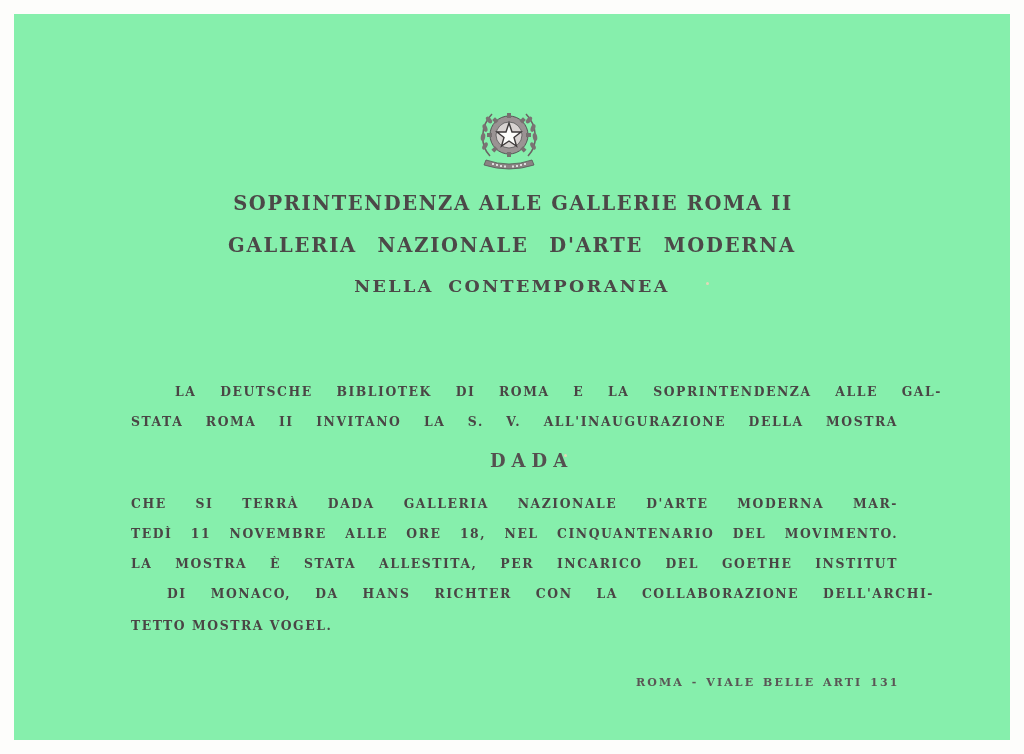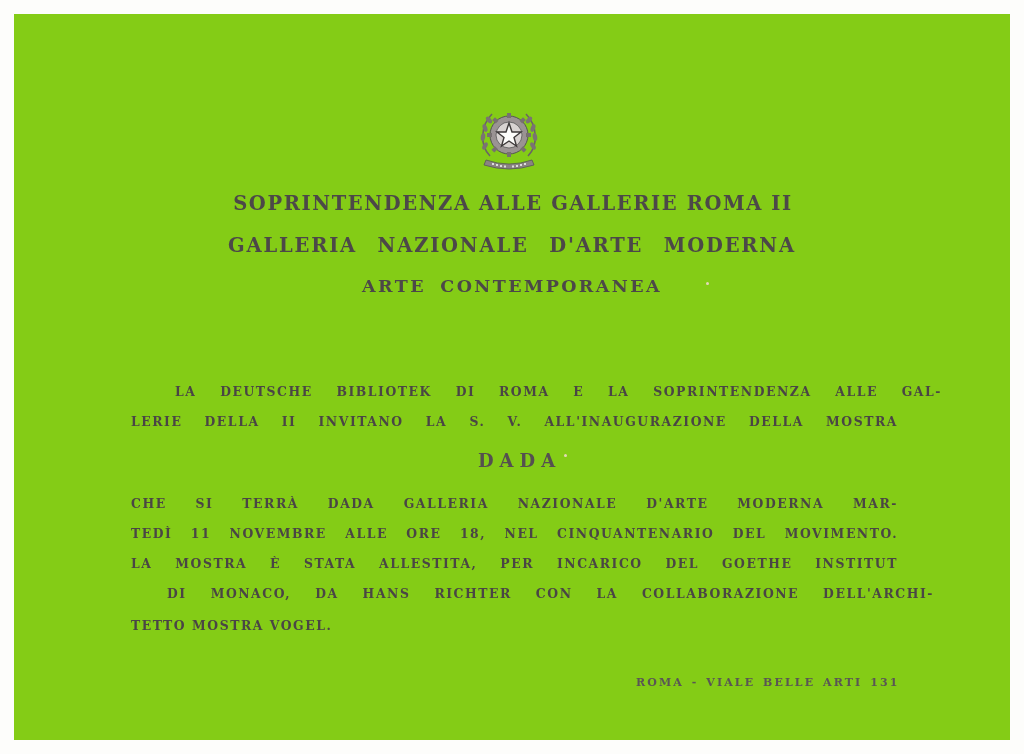--- a/index.html
+++ b/index.html
@@ -11,21 +11,21 @@
       width: 1024px;
       height: 754px;
       position: relative;
       overflow: hidden;
       font-family: "DejaVu Serif", "Liberation Serif", serif;
       color: #4a4646;
     }
     .page {
       position: absolute;
       left: 14px; top: 14px; right: 14px; bottom: 14px;
-      background: #84cc16;
+      background: #86efac;
     }
     .emblem {
       position: absolute;
       left: 462px;
       top: 90px;
       width: 66px;
       height: 68px;
     }
     .header-line {
       position: absolute;
@@ -70,21 +70,21 @@
     }
     .l1 { top: 370px; margin-left: 44px; }
     .l2 { top: 400px; }
     .l3 { top: 482px; }
     .l4 { top: 512px; }
     .l5 { top: 542px; }
     .l6 { top: 572px; margin-left: 36px; }
     .l7 { top: 604px; }
     .title-dada {
       position: absolute;
-      left: 464px;
+      left: 476px;
       top: 436px;
       font-size: 18px;
       font-weight: bold;
       letter-spacing: 6px;
       color: #555050;
       white-space: nowrap;
     }
     .address {
       position: absolute;
       left: 622px;
@@ -151,24 +151,24 @@
         <rect x="36" y="61.5" width="2" height="2"></rect>
         <rect x="40" y="61" width="2" height="2"></rect>
         <rect x="44" y="60" width="2" height="2"></rect>
         <rect x="48" y="59" width="2" height="2"></rect>
       </g>
     </svg>
   </div>
 
   <div class="header-line h1">SOPRINTENDENZA ALLE GALLERIE ROMA II</div>
   <div class="header-line h2">GALLERIA NAZIONALE D'ARTE MODERNA</div>
-  <div class="header-line h3">ARTE CONTEMPORANEA</div>
+  <div class="header-line h3">NELLA CONTEMPORANEA</div>
 
   <div class="body-line l1">LA DEUTSCHE BIBLIOTEK DI ROMA E LA SOPRINTENDENZA ALLE GAL-</div>
-  <div class="body-line l2">LERIE DELLA II INVITANO LA S. V. ALL'INAUGURAZIONE DELLA MOSTRA</div>
+  <div class="body-line l2">STATA ROMA II INVITANO LA S. V. ALL'INAUGURAZIONE DELLA MOSTRA</div>
 
   <div class="title-dada">DADA</div>
 
   <div class="body-line l3">CHE SI TERRÀ DADA GALLERIA NAZIONALE D'ARTE MODERNA MAR-</div>
   <div class="body-line l4">TEDÌ 11 NOVEMBRE ALLE ORE 18, NEL CINQUANTENARIO DEL MOVIMENTO.</div>
   <div class="body-line l5">LA MOSTRA È STATA ALLESTITA, PER INCARICO DEL GOETHE INSTITUT</div>
   <div class="body-line l6">DI MONACO, DA HANS RICHTER CON LA COLLABORAZIONE DELL'ARCHI-</div>
   <div class="body-line l7 last">TETTO MOSTRA VOGEL.</div>
 
   <div class="address">ROMA - VIALE BELLE ARTI 131</div>

